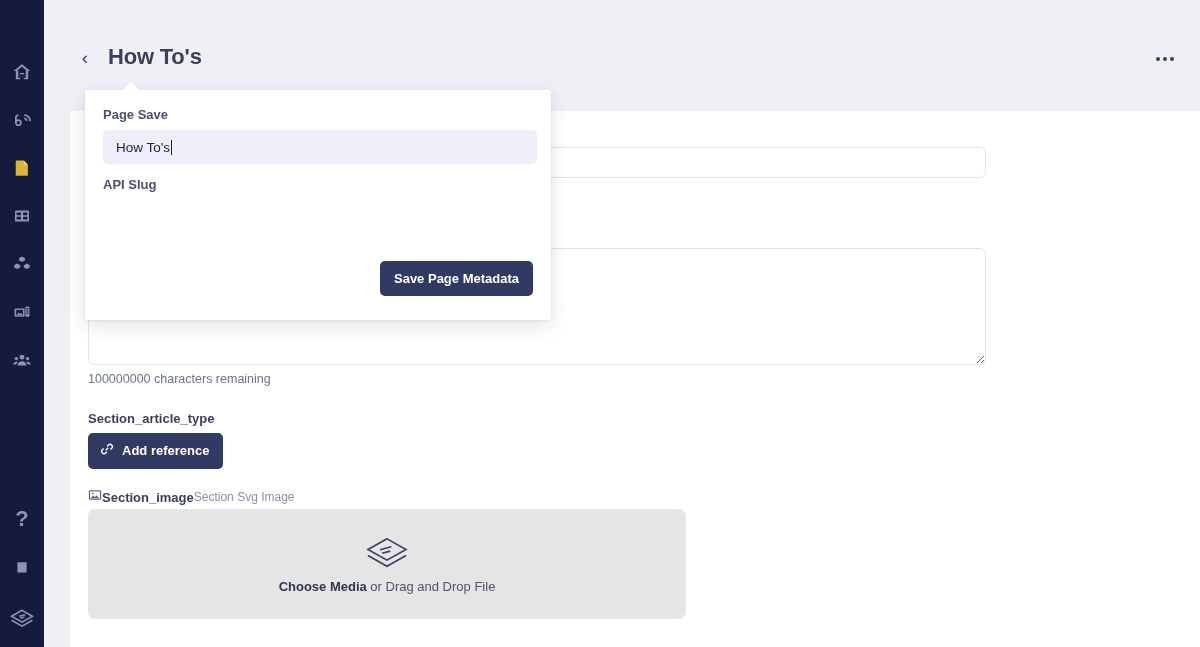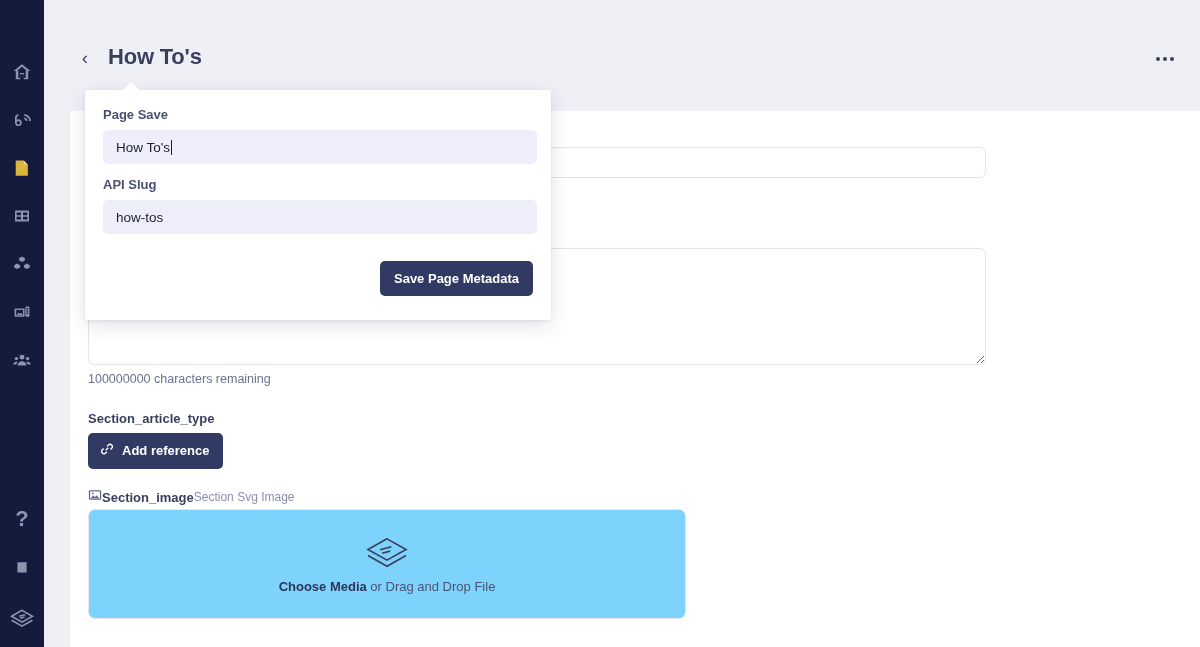--- a/index.html
+++ b/index.html
@@ -116,21 +116,21 @@
   }
   .btn-dark svg path { fill: none; stroke: #ffffff; stroke-width: 1.6; }
 
   .label-row { display: flex; align-items: center; }
   .label-row .img-ico svg path,
   .label-row .img-ico svg rect { fill: #5d6482; }
 
   .dropzone {
     border: 1px solid #e6e8f1;
     border-radius: 7px;
-    background: #7dd3fc;
+    background: #e5e5e5;
     display: flex; flex-direction: column;
     align-items: center; justify-content: center;
     gap: 0;
     cursor: pointer;
   }
   .dropzone .stack-ico svg path { fill: none; stroke: #3b3f5e; stroke-width: 1.7; }
   .dropzone .dz-text { font-size: 13px; color: #4d5373; }
   .dropzone .dz-text b { color: #2f3555; }
 
   
@@ -360,22 +360,19 @@
     <div class="popover-arrow"></div>
     <div class="pop-inner">
 
       <div class="pop-label">Page Save</div>
       <div class="pop-field mb16">
         <span>How To's</span>
           <span class="caret"></span>
       </div>
 
       <div class="pop-label">API Slug</div>
-      <div class="pop-field">
-        <span>how-tos</span>
-      </div>
 
 
       <button class="pop-save">Save Page Metadata</button>
     </div>
   </div>
 
 </div>
 
 </body></html>

